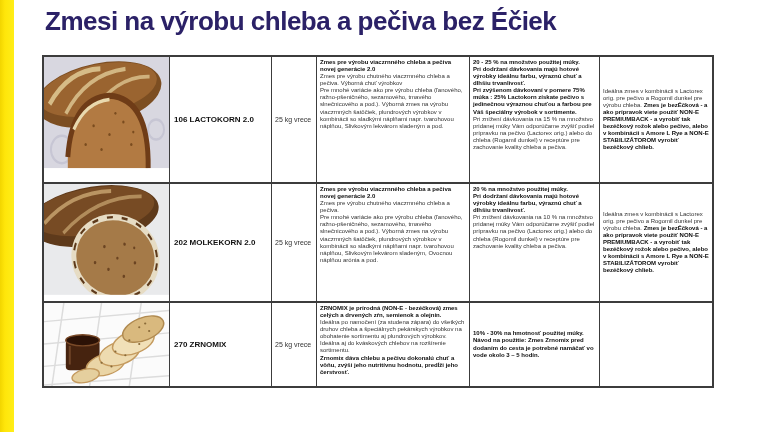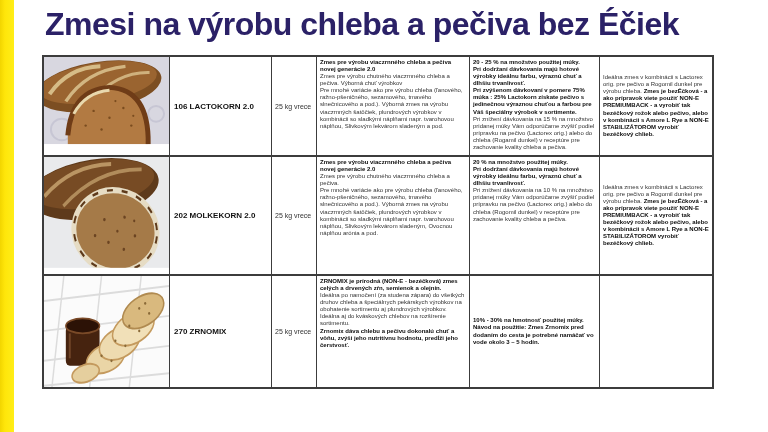--- a/index.html
+++ b/index.html
@@ -6,34 +6,34 @@
   body{
     width:768px;height:432px;overflow:hidden;background:#ffffff;
     font-family:"Liberation Sans", sans-serif;position:relative;
   }
   .stripe{
     position:absolute;left:0;top:0;width:14px;height:432px;
     background:linear-gradient(90deg,#f2d500 0%,#ffe60a 35%,#ffee18 100%);
   }
   .title{
     position:absolute;left:45px;top:6px;margin:0;
-    font-size:32px;font-weight:bold;color:#2b2167;letter-spacing:-0.5px;
+    font-size:26px;font-weight:bold;color:#2b2167;letter-spacing:-0.5px;
   }
   .ptable{
     position:absolute;left:42px;top:55px;width:668px;
     border:2px solid #3c3c3c;background:#fff;
   }
   .row{display:flex;}
   .cell{
     box-sizing:border-box;border-right:1px solid #3c3c3c;border-bottom:2px solid #3c3c3c;
     overflow:hidden;position:relative;color:#333;
   }
   .row:last-child .cell{border-bottom:none;}
   .cell:last-child{border-right:none;}
-  .r1{height:100px;} .r2{height:119px;} .r3{height:111px;justify-content:space-between;}
+  .r1{height:127px;} .r2{height:119px;} .r3{height:83px;justify-content:space-between;}
   .c-img{width:126px;padding:0;}
   .c-img svg{display:block;width:100%;height:100%;}
   .c-name{width:102px;display:flex;align-items:center;padding:2px 2px 2px 4px;
           font-size:8px;font-weight:bold;color:#111;}
   .c-pack{width:45px;display:flex;align-items:center;padding:2px 2px 2px 3px;font-size:7px;}
   .c-desc{width:153px;padding:2px 3px;font-size:6px;line-height:1.18;}
   .c-dose{width:130px;padding:2px 3px;font-size:6px;line-height:1.18;}
   .c-combo{width:112px;padding:2px 3px;font-size:6px;line-height:1.18;
            display:flex;flex-direction:column;justify-content:center;}
   .v-center{display:flex;flex-direction:column;justify-content:center;}

